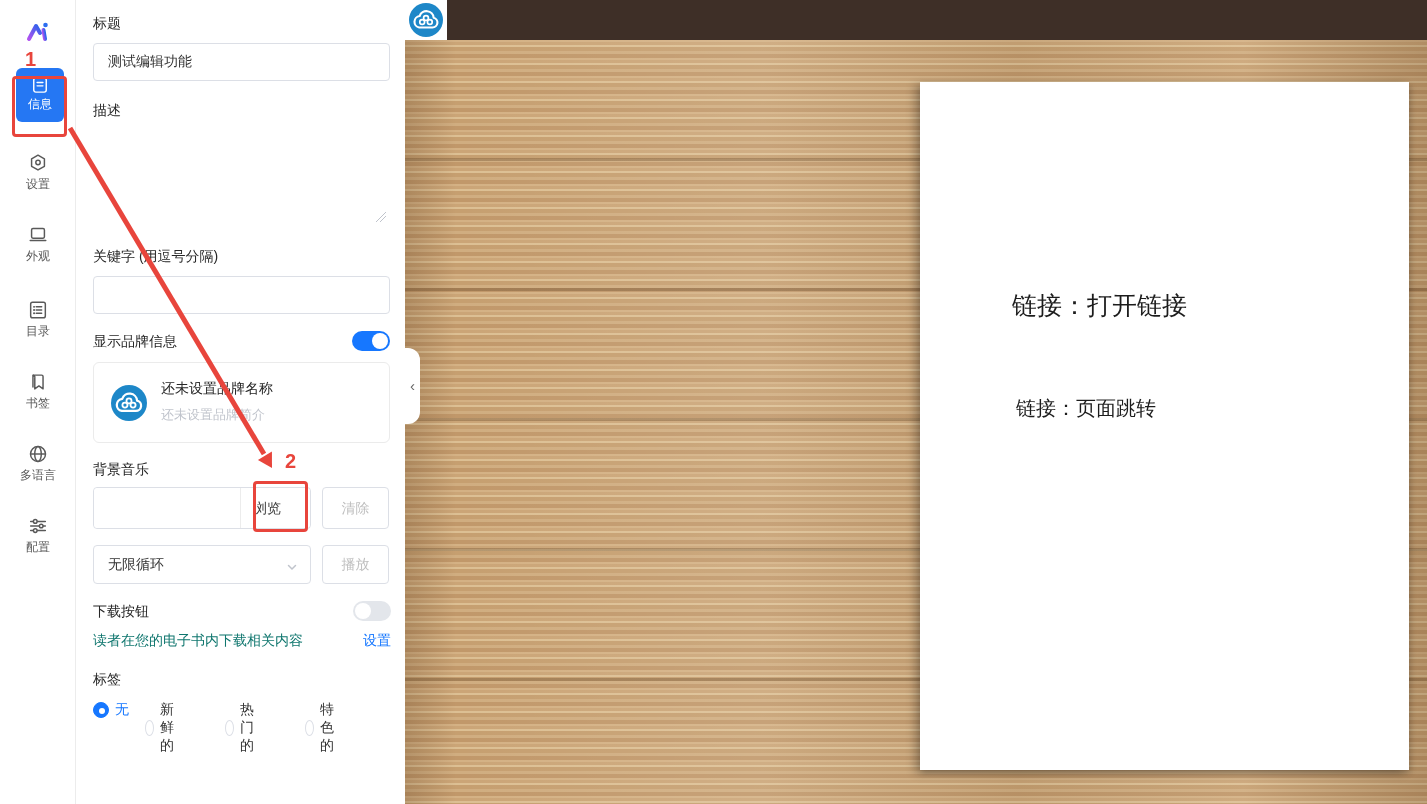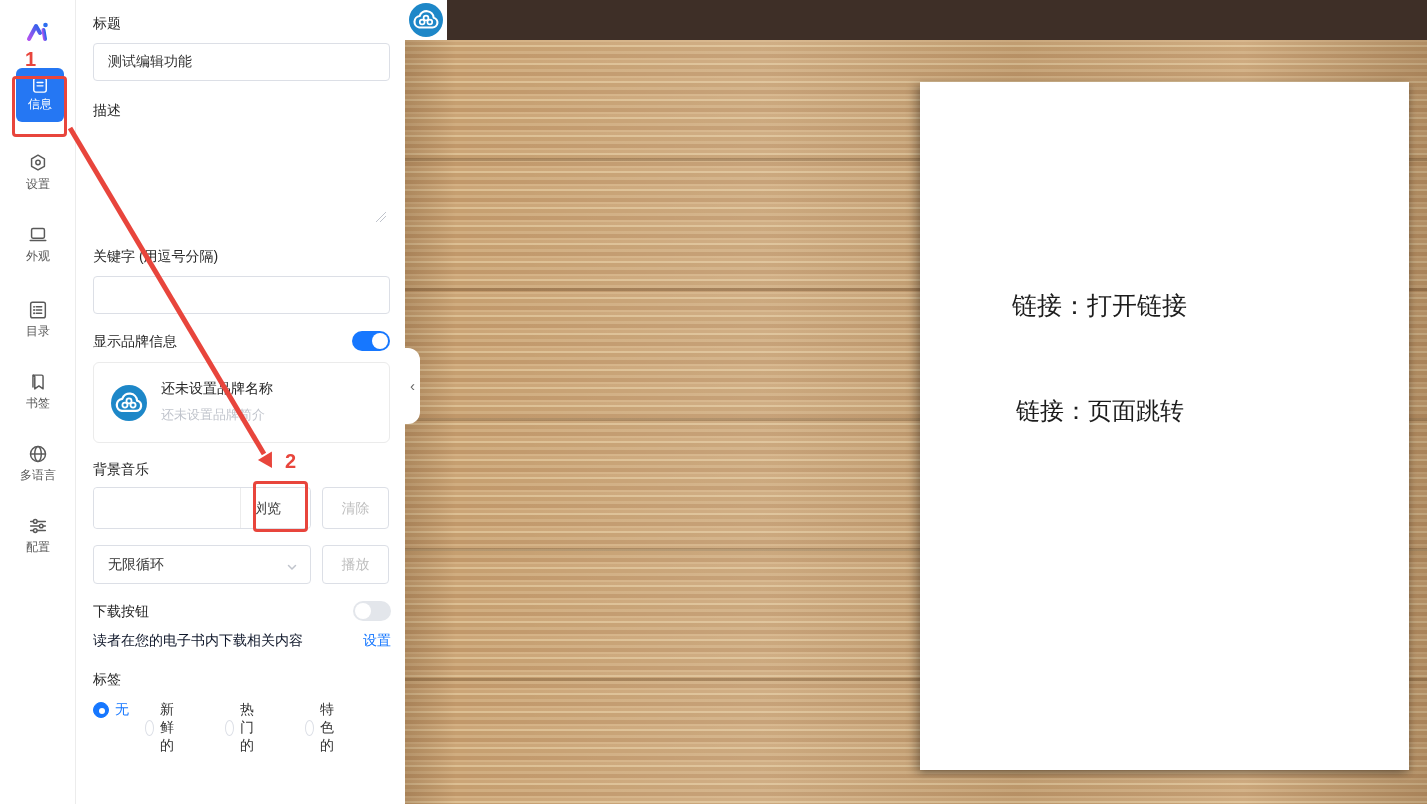--- a/index.html
+++ b/index.html
@@ -58,21 +58,21 @@
   .wood{position:absolute;left:0;top:40px;width:1022px;height:764px;background-color:#c9a477;
     background-image:
       repeating-linear-gradient(180deg, rgba(90,60,30,0) 0 118px, rgba(90,60,30,.30) 118px 121px, rgba(90,60,30,0) 121px 130px),
       linear-gradient(90deg, rgba(80,52,26,.22), rgba(0,0,0,0) 5%, rgba(255,255,255,.10) 35%, rgba(0,0,0,.05) 60%, rgba(255,255,255,.07) 82%, rgba(70,45,22,.20)),
       repeating-linear-gradient(180deg, #d4b184 0 2px, #cba577 2px 5px, #dcbf93 5px 7px, #c69f70 7px 11px, #d0ad80 11px 14px, #c1986a 14px 18px);}
   .page{position:absolute;left:515px;top:42px;width:489px;height:688px;background:#fff;
         box-shadow:-5px 3px 9px rgba(0,0,0,.28), 2px 3px 6px rgba(0,0,0,.18);}
   .ptext{position:absolute;font-family:"Liberation Serif","DejaVu Serif",serif;color:#1c1c1c;white-space:nowrap;}
   .ptitle{left:84px;top:102px;font-size:26px;}
   .pline1{left:92px;top:207px;font-size:25px;}
-  .pline2{left:96px;top:313px;font-size:24px;}
+  .pline2{left:96px;top:313px;font-size:20px;}
   .collapse-handle{position:absolute;left:0;top:348px;width:15px;height:76px;background:#fff;border-radius:0 12px 12px 0;
         color:#666;font-size:15px;line-height:76px;text-align:center;cursor:pointer;}
 
   
   .ann{z-index:50;pointer-events:none;}
   .ann-box{position:absolute;border:3px solid #e8453c;border-radius:4px;}
   .ann-num{position:absolute;color:#e8453c;font-size:20px;font-weight:bold;}
   .arrow-svg{position:absolute;left:0;top:0;width:1427px;height:804px;z-index:49;pointer-events:none;}
 </style>
 </head>
@@ -212,21 +212,21 @@
             <path d="M2.5 4.5 L6 8 L9.5 4.5"></path>
           </svg>
       </span>
     </div>
     <div class="btn" style="left:246px;top:545px;width:67px;height:39px;line-height:37px">播放</div>
 
     <div class="flabel" style="top:603px">下载按钮</div>
     <div class="toggle off" style="left:277px;top:601px">
         <span class="knob"></span>
       </div>
-    <div class="flabel" style="top:632px;color:#0f172a">读者在您的电子书内下载相关内容</div>
+    <div class="flabel" style="top:632px;color:#0f766e">读者在您的电子书内下载相关内容</div>
     <div class="link" style="position:absolute;left:287px;top:632px">设置</div>
 
     <div class="flabel" style="top:671px">标签</div>
     <div class="radio-row">
       <div class="radio sel" style="left:0">
         <span class="rdot"></span>
         <span class="rlbl">无</span>
       </div>
       <div class="radio" style="left:52px">
         <span class="rdot"></span>

